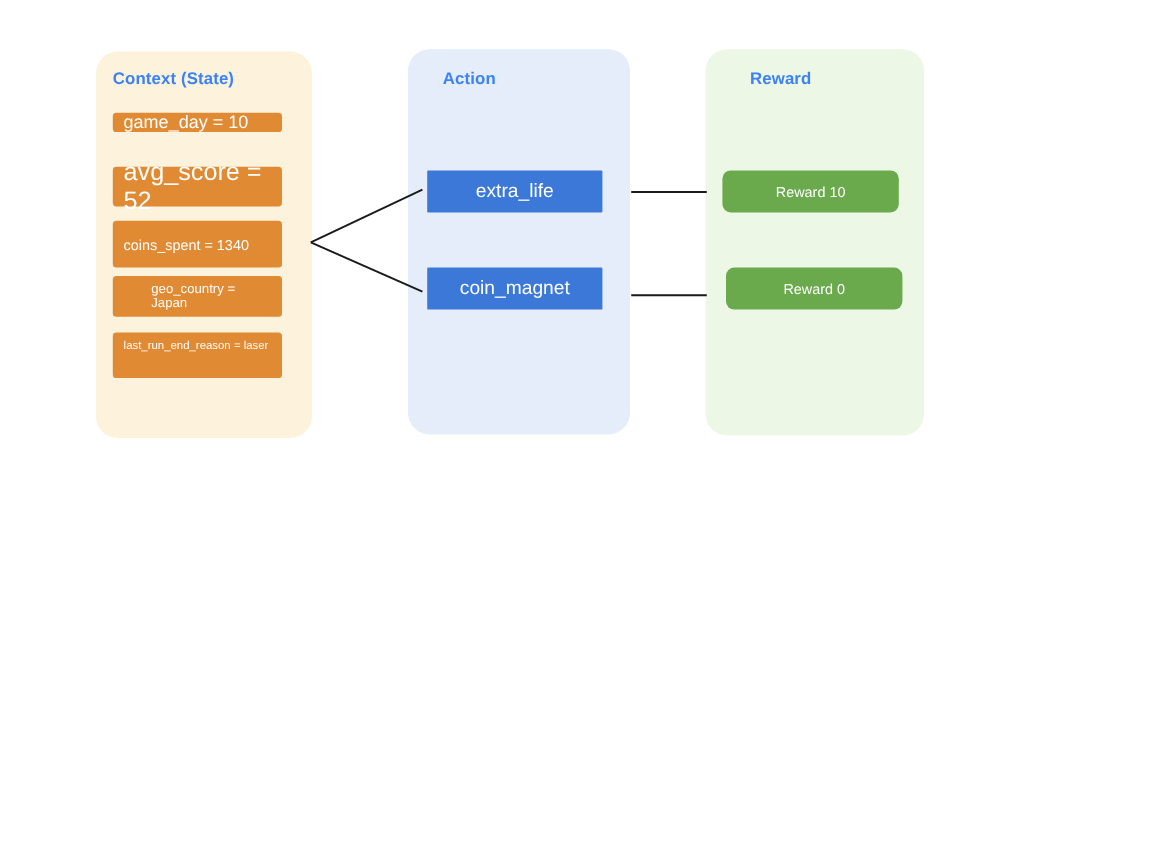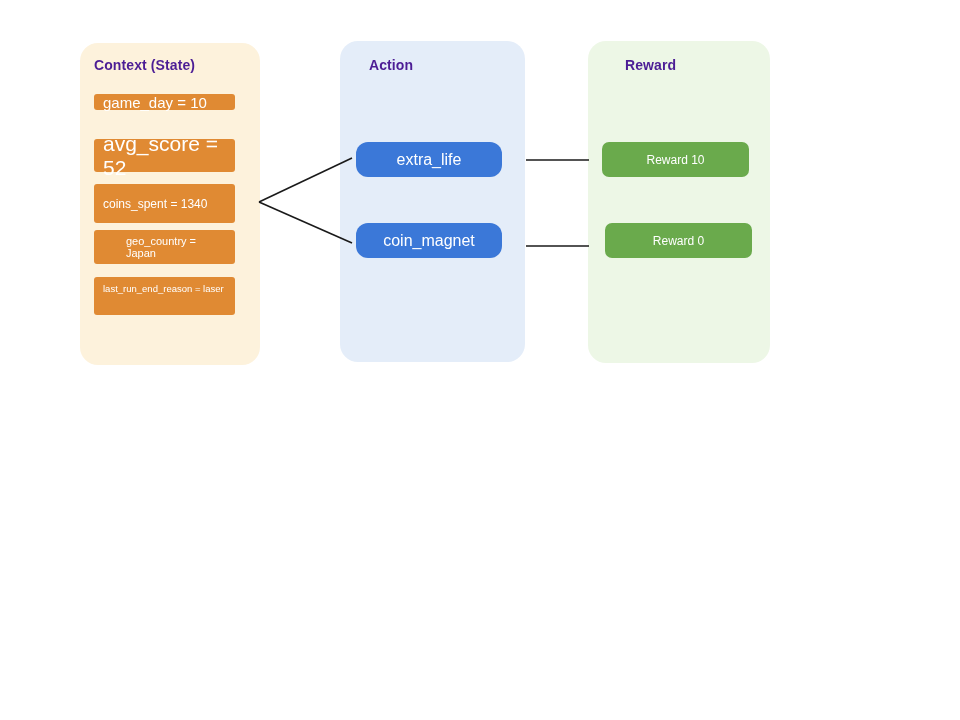--- a/index.html
+++ b/index.html
@@ -27,21 +27,21 @@
   
   .card {
     position: absolute;
     border-radius: 18px;
     box-sizing: border-box;
   }
   .card-title {
     position: absolute;
     font-size: 14px;
     font-weight: bold;
-    color: #4c1d95;
+    color: #3b82f6;
     letter-spacing: 0.1px;
     white-space: nowrap;
   }
 
   #card-context {
     left: 80px;
     top: 43px;
     width: 180px;
     height: 322px;
     background: #fdf2dc;
@@ -86,21 +86,21 @@
   #chip-avg-score     { top: 139px; height: 33px; font-size: 21px; }
   #chip-coins-spent   { top: 184px; height: 39px; font-size: 12px; }
   #chip-geo-country   { top: 230px; height: 34px; font-size: 11px; padding-left: 32px; }
   #chip-last-run      { top: 277px; height: 38px; font-size: 9.5px; line-height: 12px; display: block; padding-top: 6px; }
 
   .chip-action {
     left: 356px;
     width: 146px;
     height: 35px;
     background: #3b78d8;
-    border-radius: 12px;
+    border-radius: 1px;
     justify-content: center;
     font-size: 16px;
   }
   #chip-extra-life  { top: 142px; }
   #chip-coin-magnet { top: 223px; text-align: center; }
 
   .chip-reward {
     width: 147px;
     height: 35px;
     background: #6aaa4c;

